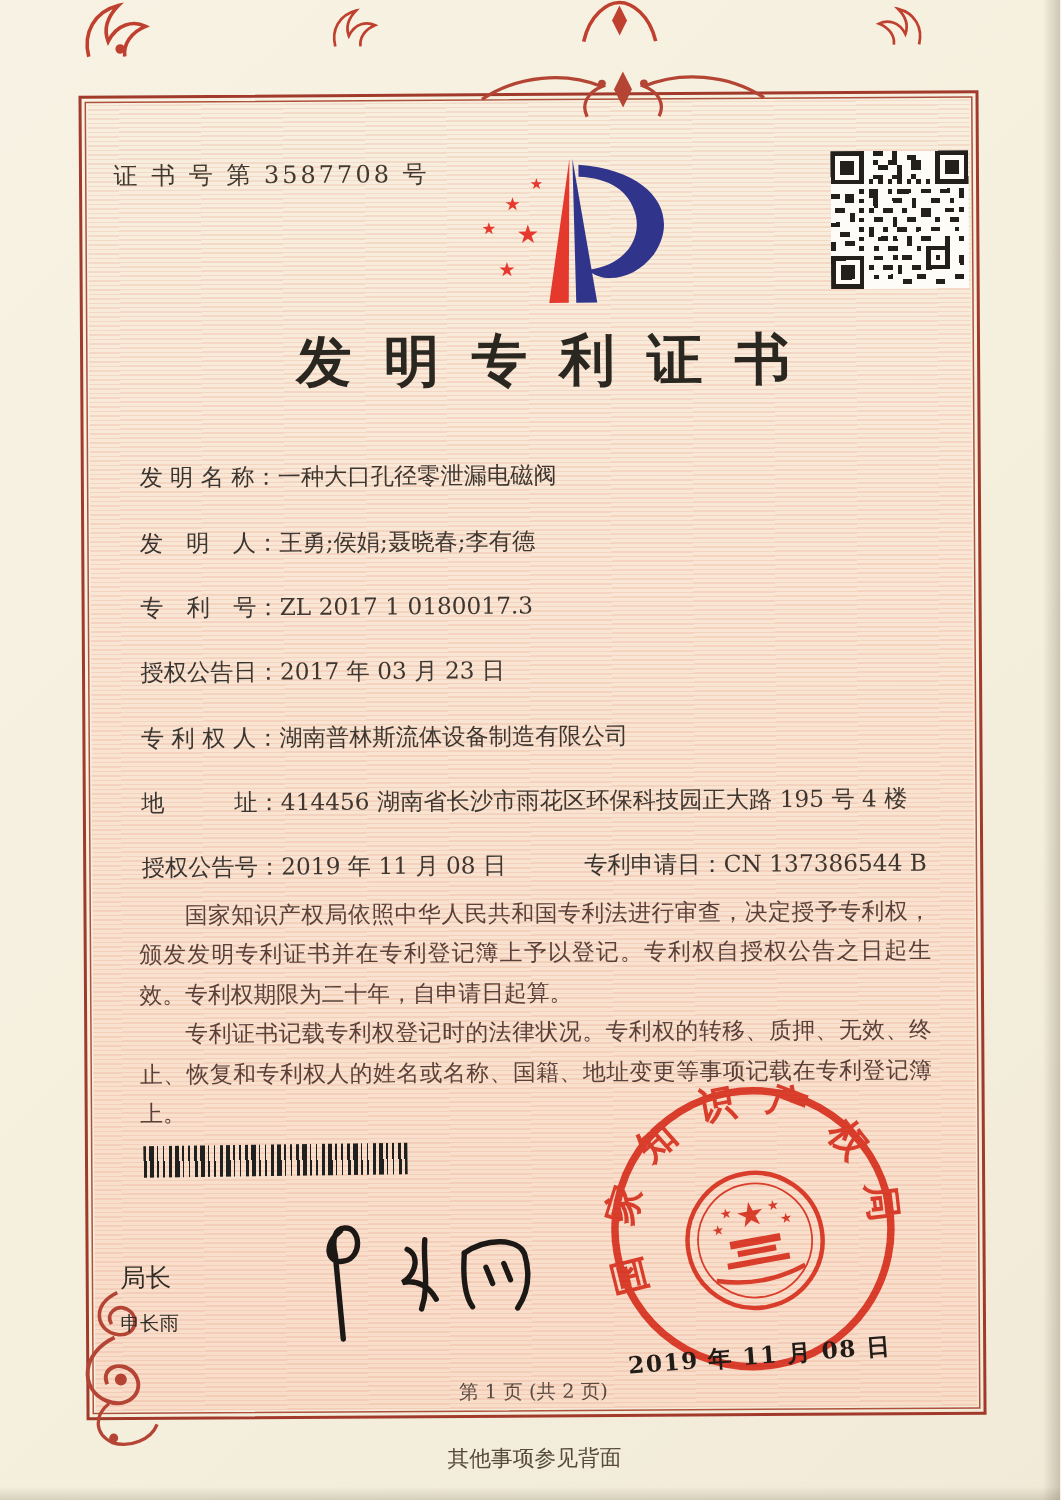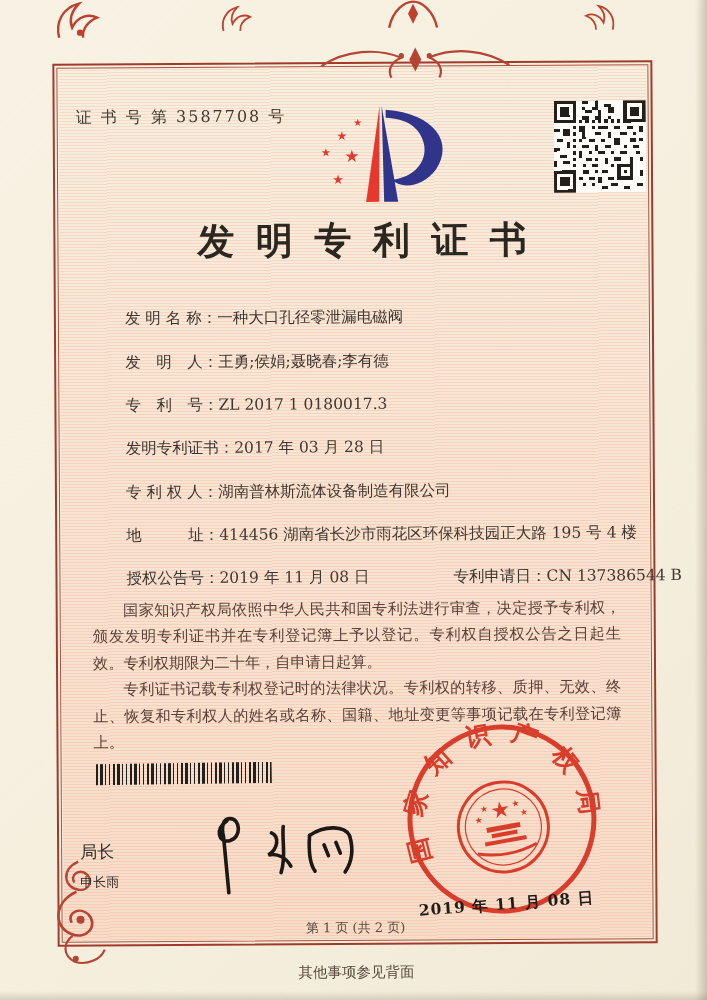--- a/index.html
+++ b/index.html
@@ -19,21 +19,21 @@
   .frame{left:55px;top:62px;width:596px;height:879px;border:2px solid #a23a2c;}
   .frame::before{content:"";position:absolute;inset:2px;border:1px solid #b0503c;pointer-events:none;}
   .inner-bg{position:absolute;inset:4px;
     background:
       repeating-linear-gradient(0deg,rgba(221,116,88,.16) 0 1px,rgba(0,0,0,0) 1px 3px),
       linear-gradient(180deg,#f8efdf 0%,#f9e6d4 35%,#f8ddc9 100%);}
   .cert-no{left:78px;top:106px;font-size:16px;letter-spacing:2px;color:#41392f;}
   .title{left:55px;top:216px;width:596px;text-align:center;font-size:37px;
     letter-spacing:.58em;padding-left:.58em;color:#2a2620;font-weight:600;}
   .field{left:94px;width:560px;font-size:15.5px;color:#3a3530;white-space:nowrap;}
-  .field .lbl{color:#3a3530;margin-left:32px;}
+  .field .lbl{color:#3a3530;}
   .field .val{color:#3f362f;}
   .grant-gap{display:inline-block;width:52px;}
   .paras{left:92px;top:596px;width:528px;font-size:15.2px;line-height:1.74;
     color:#5a4038;text-align:justify;}
   .paras p{margin:0;text-indent:2em;}
   .barcode{left:94px;top:762px;width:176px;height:21px;transform:rotate(-.4deg);
     background:repeating-linear-gradient(90deg,
       #20201e 0 2px,rgba(0,0,0,0) 2px 4px,
       #20201e 4px 7px,rgba(0,0,0,0) 7px 9px,
       #20201e 9px 10px,rgba(0,0,0,0) 10px 13px,
@@ -216,21 +216,21 @@
     <div class="abs field" style="top:307px">
       <span class="lbl">发 明 名 称：</span><span class="val">一种大口孔径零泄漏电磁阀</span>
     </div>
     <div class="abs field" style="top:351px">
       <span class="lbl">发　明　人：</span><span class="val">王勇;侯娟;聂晓春;李有德</span>
     </div>
     <div class="abs field" style="top:394px">
       <span class="lbl">专　利　号：</span><span class="val">ZL 2017 1 0180017.3</span>
     </div>
     <div class="abs field" style="top:437px">
-      <span class="lbl">发明专利证书：</span><span class="val">2017 年 03 月 28 日</span>
+      <span class="lbl">授权公告日：</span><span class="val">2017 年 03 月 23 日</span>
     </div>
     <div class="abs field" style="top:481px">
       <span class="lbl">专 利 权 人：</span><span class="val">湖南普林斯流体设备制造有限公司</span>
     </div>
     <div class="abs field" style="top:524px">
       <span class="lbl">地　　　址：</span><span class="val">414456 湖南省长沙市雨花区环保科技园正大路 195 号 4 楼</span>
     </div>
     <div class="abs field" style="top:567px">
       <span class="lbl">授权公告号：</span><span class="val">2019 年 11 月 08 日</span><span class="grant-gap"></span><span class="lbl">专利申请日：</span><span class="val">CN 137386544 B</span>
     </div>

